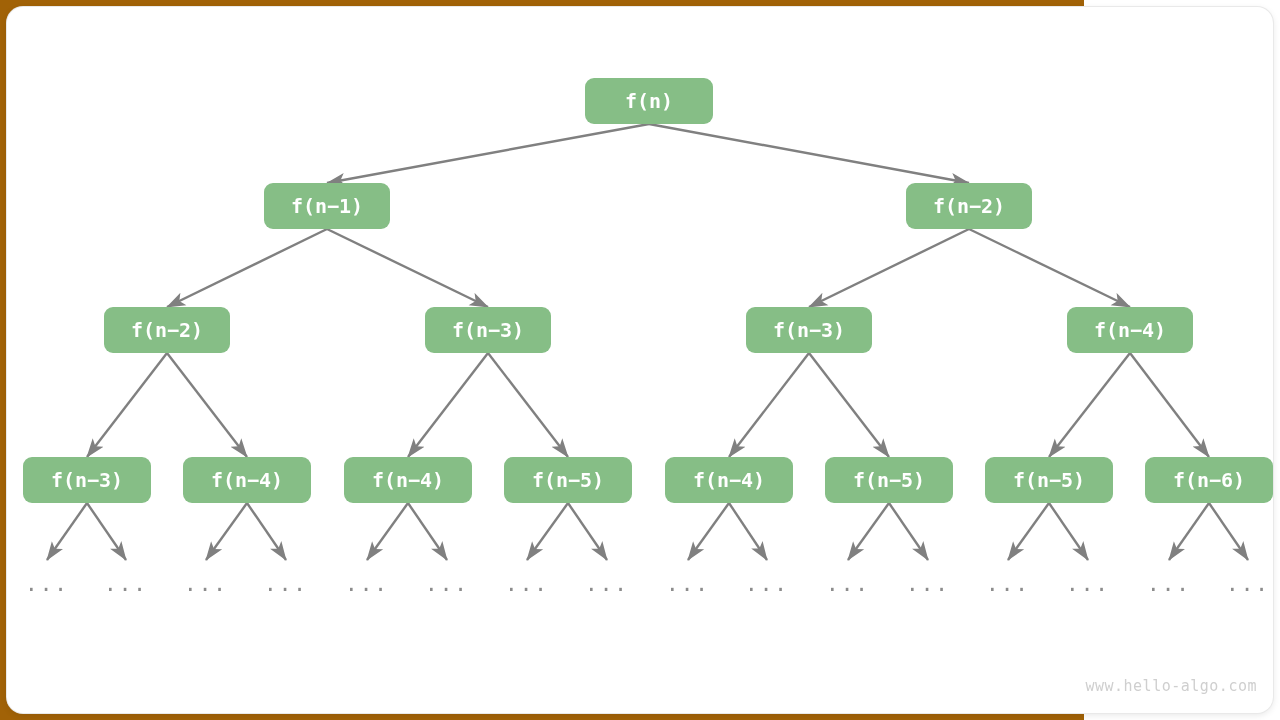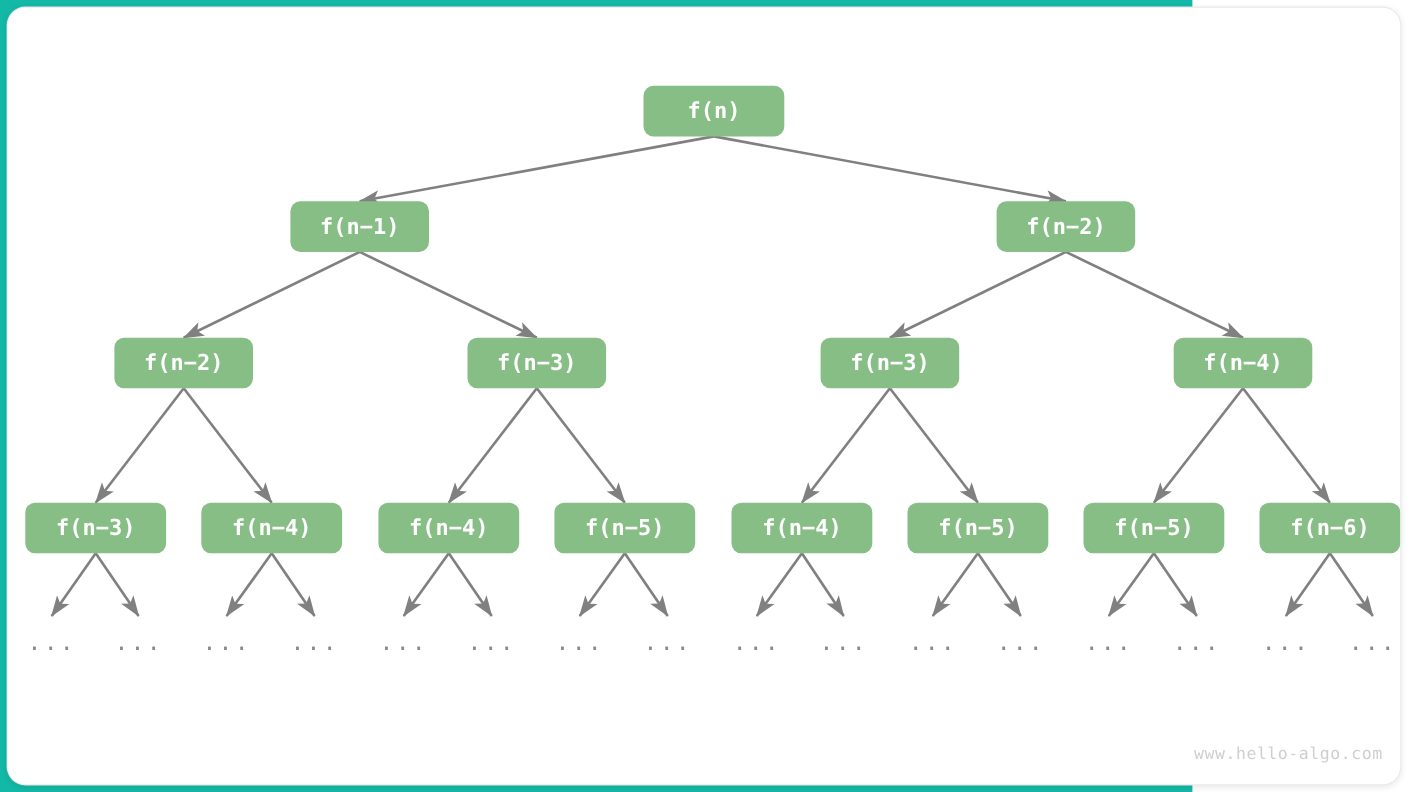--- a/index.html
+++ b/index.html
@@ -7,21 +7,21 @@
     padding: 0;
     background: #ffffff;
     width: 1280px;
     height: 720px;
     overflow: hidden;
   }
   #stage {
     position: relative;
     width: 1084px;
     height: 720px;
-    background: #14b8a6;
+    background: #a16207;
   }
   #card {
     position: absolute;
     left: 7px;
     top: 7px;
     width: 1266px;
     height: 706px;
     background: #ffffff;
     border-radius: 16px;
     box-shadow: 0 0 0 1px #e9e9e9, 0 2px 7px rgba(0,0,0,0.10);

